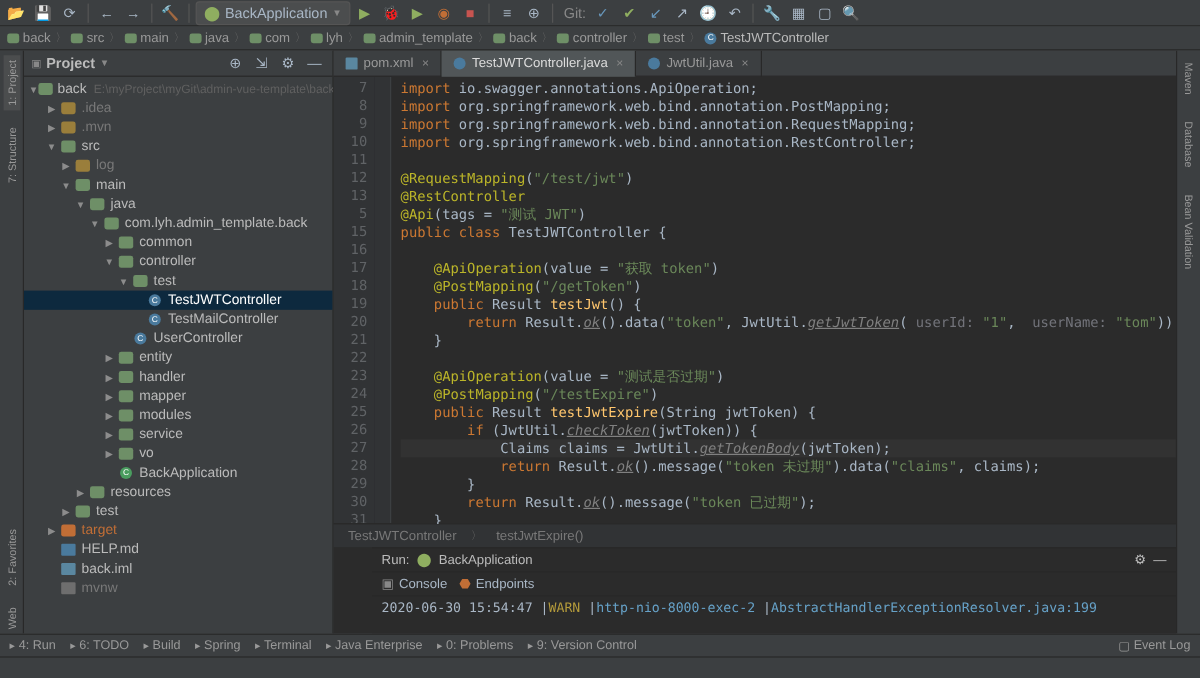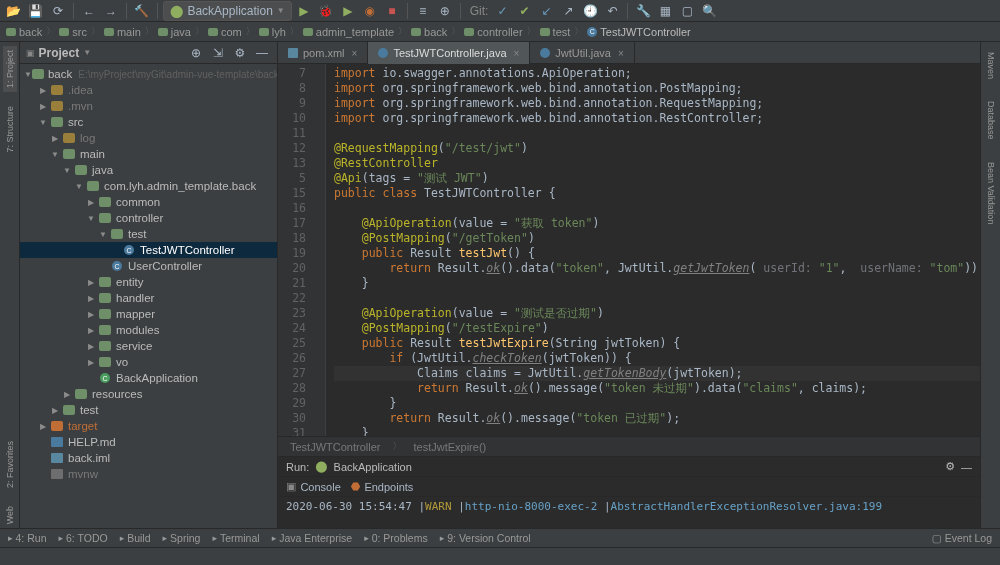--- a/index.html
+++ b/index.html
@@ -69,21 +69,21 @@
 .kw { color:#cc7832;}
 .an { color:#bbb529;}
 .str{ color:#6a8759;}
 .cls{ color:#a9b7c6;}
 .mth{ color:#ffc66d;}
 .it { font-style:italic; color:#808080;text-decoration:underline;}
 .par{ color:#72737a;}
 .crumb2 { height:20px; background:#313335; border-top:1px solid #282828; display:flex; align-items:center; padding:0 12px; gap:12px; font-size:11px; color:#787878;}
 
 
-.run { height:72px; background:#2b2b2b; border-top:1px solid #282828; display:flex; flex-direction:column; font-size:11px;}
+.run { height:72px; background:#2b2b2b; border-top:1px solid #282828; display:flex; flex-direction:column; font-size:11px;margin-left:32px;}
 .run-head { height:20px; display:flex; align-items:center; padding:0 8px; gap:6px; color:#bbb; border-bottom:1px solid #282828;}
 .run-head .sp{flex:1;}
 .run-tabs { height:20px; display:flex; align-items:center; gap:10px; padding:0 8px; border-bottom:1px solid #282828;}
 .run-tabs .rt { display:flex; align-items:center; gap:4px; color:#a9b7c6; cursor:pointer;}
 .run-out { flex:1; overflow:hidden; font-family:Consolas,monospace; font-size:11px; line-height:15px; padding:2px 8px;}
 .run-out .warn { color:#b39a3b;}
 .run-out .t1 { color:#66a1c7;text-align:center;}
 
 
 .bottom-tabs { height:19px; background:#3c3f41; border-top:1px solid #282828; display:flex; align-items:center; gap:12px; padding:0 8px; font-size:10.5px; color:#999;}
@@ -255,20 +255,27 @@
               <span class="fold"></span>
             </span>
             <span class="lbl">test</span>
           </div>
           <div class="node sel" style="padding-left: 88px;">
             <span class="tw"></span>
             <span class="ic">
               <span class="cir">C</span>
             </span>
             <span class="lbl">TestJWTController</span>
+          </div>
+          <div class="node" style="padding-left: 88px;">
+            <span class="tw"></span>
+            <span class="ic">
+              <span class="cir">C</span>
+            </span>
+            <span class="lbl">TestMailController</span>
           </div>
           <div class="node" style="padding-left: 76px;">
             <span class="tw"></span>
             <span class="ic">
               <span class="cir">C</span>
             </span>
             <span class="lbl">UserController</span>
           </div>
           <div class="node" style="padding-left: 64px;">
             <span class="tw">▶</span>

